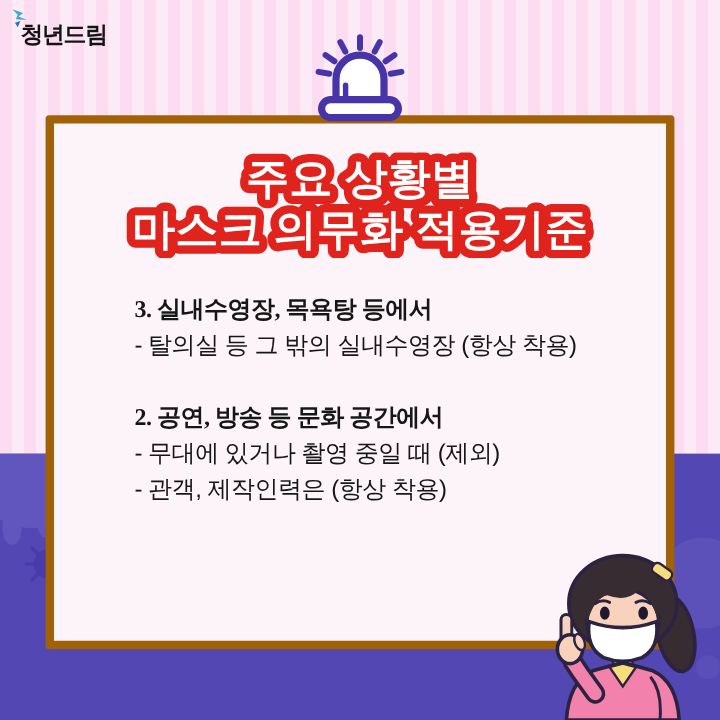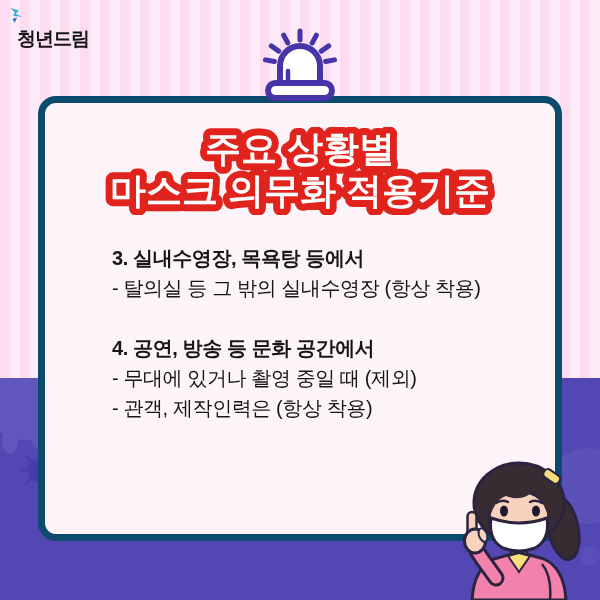--- a/index.html
+++ b/index.html
@@ -12,35 +12,35 @@
     background:repeating-linear-gradient(90deg,#fbdcf0 0 10px,#fdeaf7 10px 20px);
   }
   .bg-purple {
     position:absolute; top:378px; left:0; width:600px; height:222px;
     background:#5247b3;
   }
   .virus-layer { position:absolute; top:378px; left:0; z-index:1; }
   .logo { position:absolute; top:6px; left:8px; z-index:5; }
   .logo-bird { position:absolute; top:0; left:0; }
   .logo-text {
-    margin:20px 0 0 9px; font-size:19px; font-weight:700; color:#141414;
+    margin:10px 0 0 9px; font-size:19px; font-weight:700; color:#141414;
     letter-spacing:-1px; white-space:nowrap;
   }
   .card {
     position:absolute; left:38px; top:96px; width:510px; height:431px;
-    background:#fdf4f9; border:7px solid #0c4a6e; border-radius:18px; z-index:2;
+    background:#fdf4f9; border:7px solid #a16207; border-radius:3px; z-index:2;
   }
   .siren { position:absolute; left:250px; top:26px; z-index:3; }
   .title-svg { display:block; margin:24px auto 0 auto; }
   .body-text {
     margin:28px 0 0 67px; font-size:20px; line-height:30px;
     color:#161616; letter-spacing:-0.4px;
   }
   .section { margin:0 0 30px 0; }
-  .section-heading { font-weight:700; }
+  .section-heading { font-weight:700;font-family:Liberation Serif, serif; }
   .section-item { font-weight:400; }
   .character { position:absolute; right:0; bottom:0; z-index:4; }
 </style>
 </head>
 <body>
 
 <div class="bg-stripes"></div>
 <div class="bg-purple"></div>
 
 <svg class="virus-layer" width="600" height="222" viewBox="0 0 600 222">
@@ -100,21 +100,21 @@
     <text x="250" y="34" text-anchor="middle" font-size="36" font-weight="700" font-family="Liberation Sans, sans-serif" fill="#ffffff" stroke="#e0231c" stroke-width="14" stroke-linejoin="round" paint-order="stroke">주요 상황별</text>
     <text x="250" y="76" text-anchor="middle" font-size="36" font-weight="700" font-family="Liberation Sans, sans-serif" fill="#ffffff" stroke="#e0231c" stroke-width="14" stroke-linejoin="round" paint-order="stroke">마스크 의무화 적용기준</text>
   </svg>
 
   <div class="body-text">
     <div class="section">
       <div class="section-heading">3. 실내수영장, 목욕탕 등에서</div>
       <div class="section-item">- 탈의실 등 그 밖의 실내수영장 (항상 착용)</div>
     </div>
     <div class="section">
-      <div class="section-heading">4. 공연, 방송 등 문화 공간에서</div>
+      <div class="section-heading">2. 공연, 방송 등 문화 공간에서</div>
       <div class="section-item">- 무대에 있거나 촬영 중일 때 (제외)</div>
       <div class="section-item">- 관객, 제작인력은 (항상 착용)</div>
     </div>
   </div>
 </div>
 
 <svg class="character" width="162" height="152" viewBox="0 0 162 152">
   <ellipse cx="125" cy="80" rx="15" ry="32" transform="rotate(-12 125 80)" fill="#382c33" stroke="#2b2340" stroke-width="3"></ellipse>
   <ellipse cx="81" cy="55" rx="45" ry="40" fill="#382c33" stroke="#2b2340" stroke-width="3"></ellipse>
   <rect x="105" y="24" width="18" height="9" rx="4" transform="rotate(35 114 28)" fill="#f7dd7b" stroke="#2b2340" stroke-width="2"></rect>

